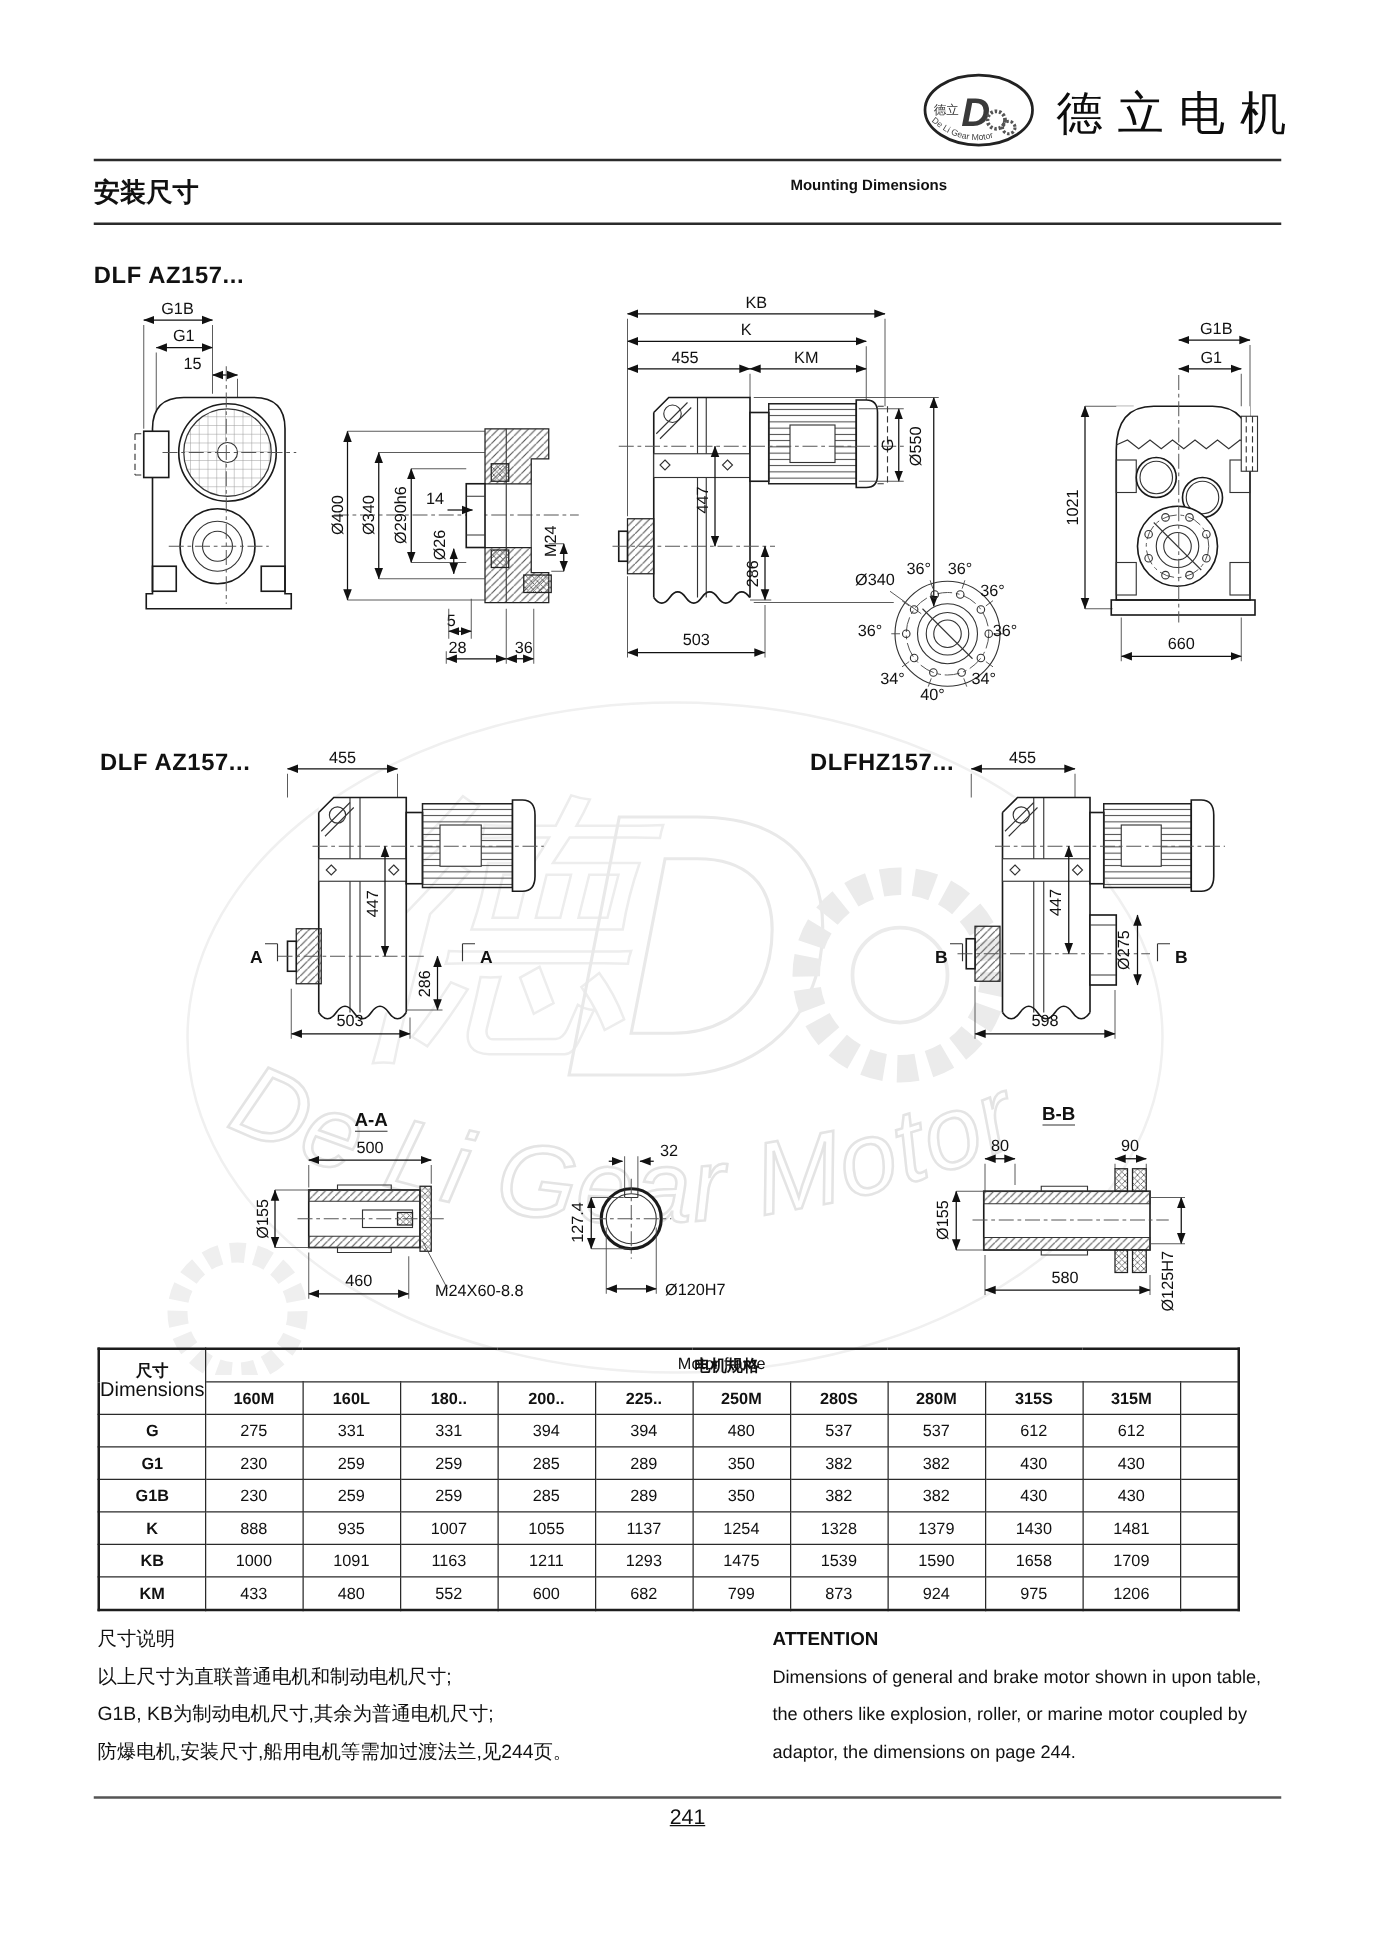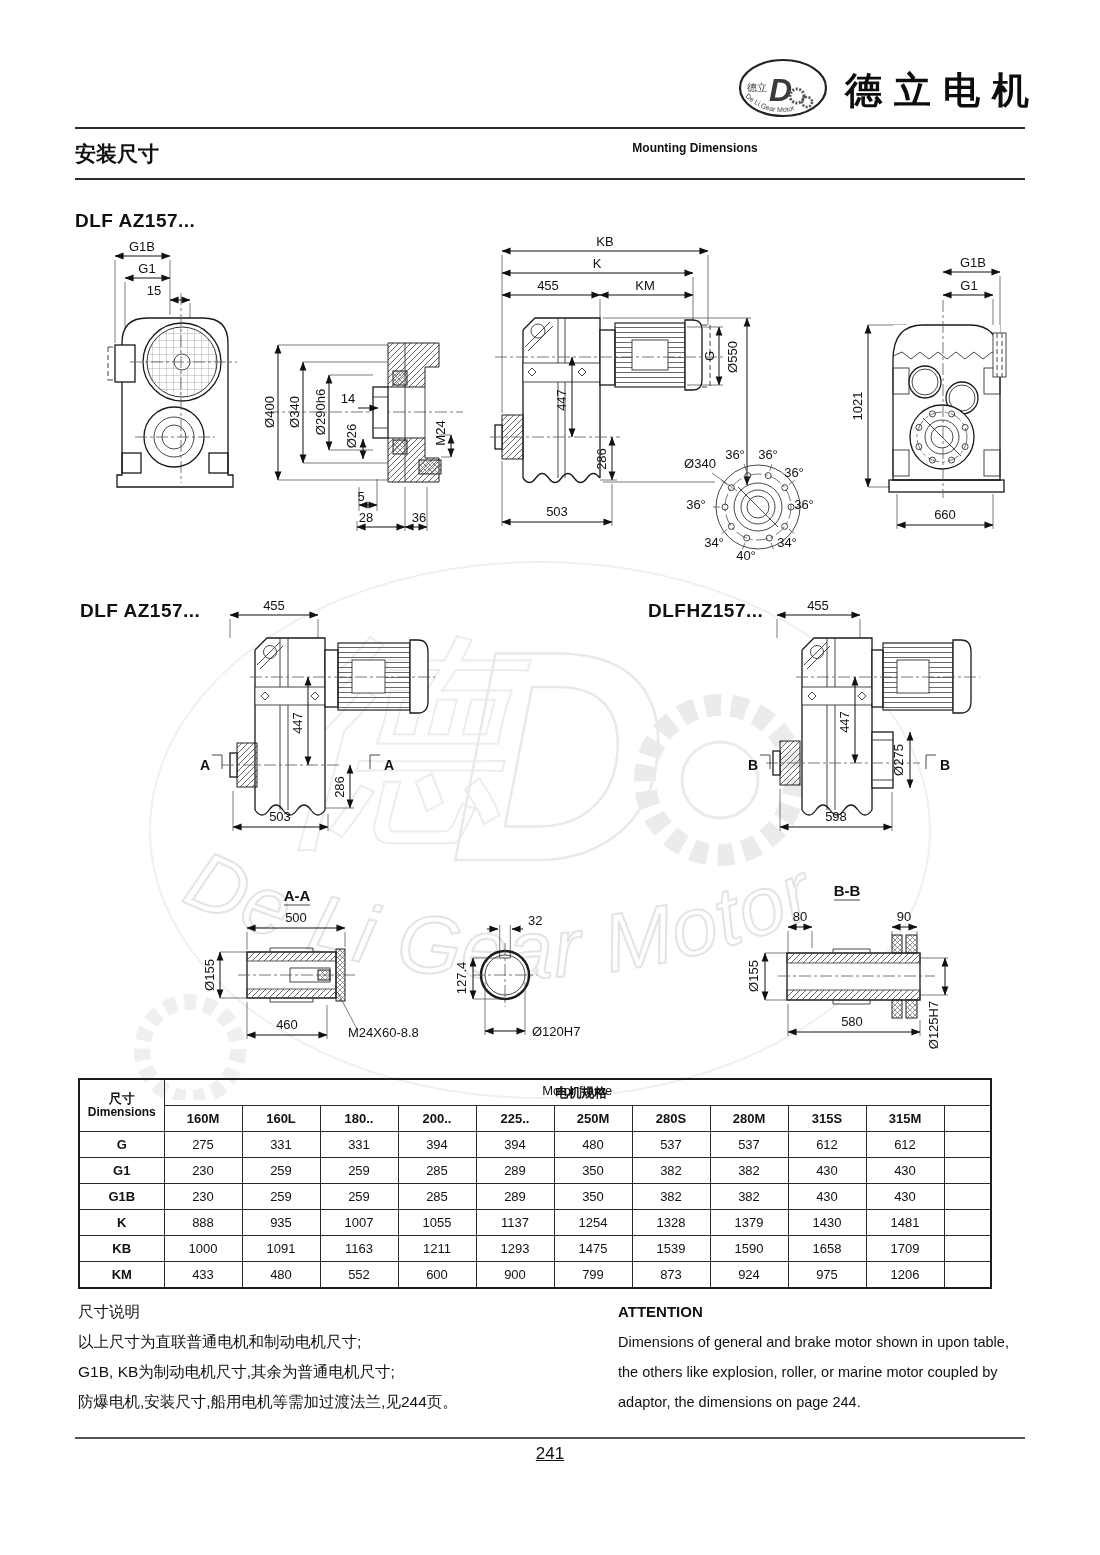--- a/index.html
+++ b/index.html
@@ -1,20 +1,20 @@
 <!DOCTYPE html>
 <html><head>
 <meta charset="utf-8">
 <style>
   html,body{margin:0;padding:0;background:#fff;}
   .page{position:relative;width:1100px;height:1555px;background:#ffffff;overflow:hidden;
         font-family:"Liberation Sans",sans-serif;color:#111;}
   .rule{position:absolute;left:75px;width:950px;height:2px;background:#2b2b2b;}
   .brand{position:absolute;left:845px;top:66px;font-family:"DejaVu Serif",serif;
-         font-weight:bold;font-size:37px;letter-spacing:12px;color:#0d0d0d;}
+         font-weight:normal;font-size:37px;letter-spacing:12px;color:#0d0d0d;}
   .title-cn{position:absolute;left:75px;top:140px;font-size:21px;font-weight:bold;}
   .title-en{position:absolute;left:400px;top:141px;width:590px;text-align:center;
             font-size:12px;font-weight:bold;}
   .dheading{position:absolute;font-size:19px;font-weight:bold;letter-spacing:0.5px;}
   svg.draw{position:absolute;z-index:2;overflow:visible;}
   svg.wmark{position:absolute;z-index:1;}
   .ol{fill:none;stroke:#1a1a1a;stroke-width:1.3;}
   .olw{fill:#fff;stroke:#1a1a1a;stroke-width:1.3;}
   .tl{fill:none;stroke:#333;stroke-width:0.9;}
   .tlw{fill:#fff;stroke:#333;stroke-width:0.9;}
@@ -34,21 +34,21 @@
   
   .dimtable{position:absolute;left:78px;top:1078px;z-index:3;border-collapse:collapse;
             table-layout:fixed;font-size:13px;}
   .dimtable th,.dimtable td{border:1px solid #2a2a2a;height:25px;text-align:center;
             padding:0;font-weight:normal;overflow:hidden;white-space:nowrap;}
   .dimtable{border:2px solid #1d1d1d;}
   .dimtable .hdr{font-weight:bold;}
   .dimtable .rowlabel{font-weight:bold;}
   .dimcell{line-height:1.1;}
   .dimcell .cn{font-weight:bold;font-size:13px;display:block;}
-  .dimcell .en{font-size:12px;display:block;font-weight:bold;}
+  .dimcell .en{font-size:16px;display:block;}
   .speccell{position:relative;text-align:left;}
   .speccell .cn{font-weight:bold;padding-left:8px;}
   .speccell .en{position:absolute;left:0;right:0;top:3px;text-align:center;font-weight:normal;}
   
   .notes-cn{position:absolute;left:78px;top:1297px;font-size:15.5px;line-height:30px;}
   .notes-cn .nt{font-weight:normal;}
   .notes-en{position:absolute;left:618px;top:1297px;font-size:14.5px;line-height:30px;}
   .notes-en .nt{font-weight:bold;font-size:15px;}
   .pagenum{position:absolute;left:0;top:1444px;width:1100px;text-align:center;font-size:17px;text-decoration:underline;}
   .logo-wrap{position:absolute;left:733px;top:55px;}
@@ -550,21 +550,21 @@
           <td>1658</td>
           <td>1709</td>
           <td></td>
         </tr>
         <tr>
           <td class="rowlabel">KM</td>
           <td>433</td>
           <td>480</td>
           <td>552</td>
           <td>600</td>
-          <td>900</td>
+          <td>682</td>
           <td>799</td>
           <td>873</td>
           <td>924</td>
           <td>975</td>
           <td>1206</td>
           <td></td>
         </tr>
       </tbody>
   </table>
 

